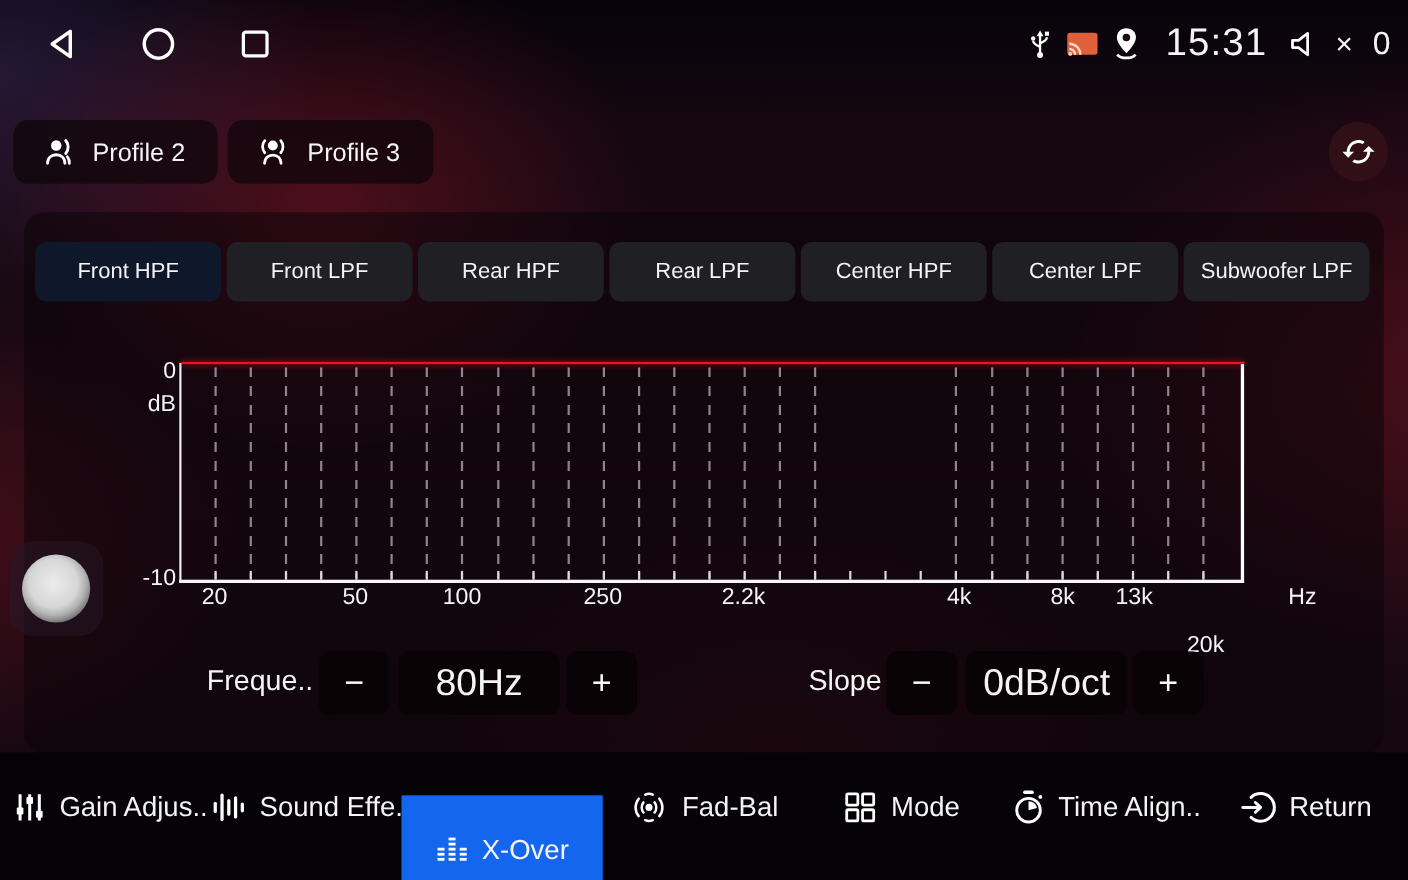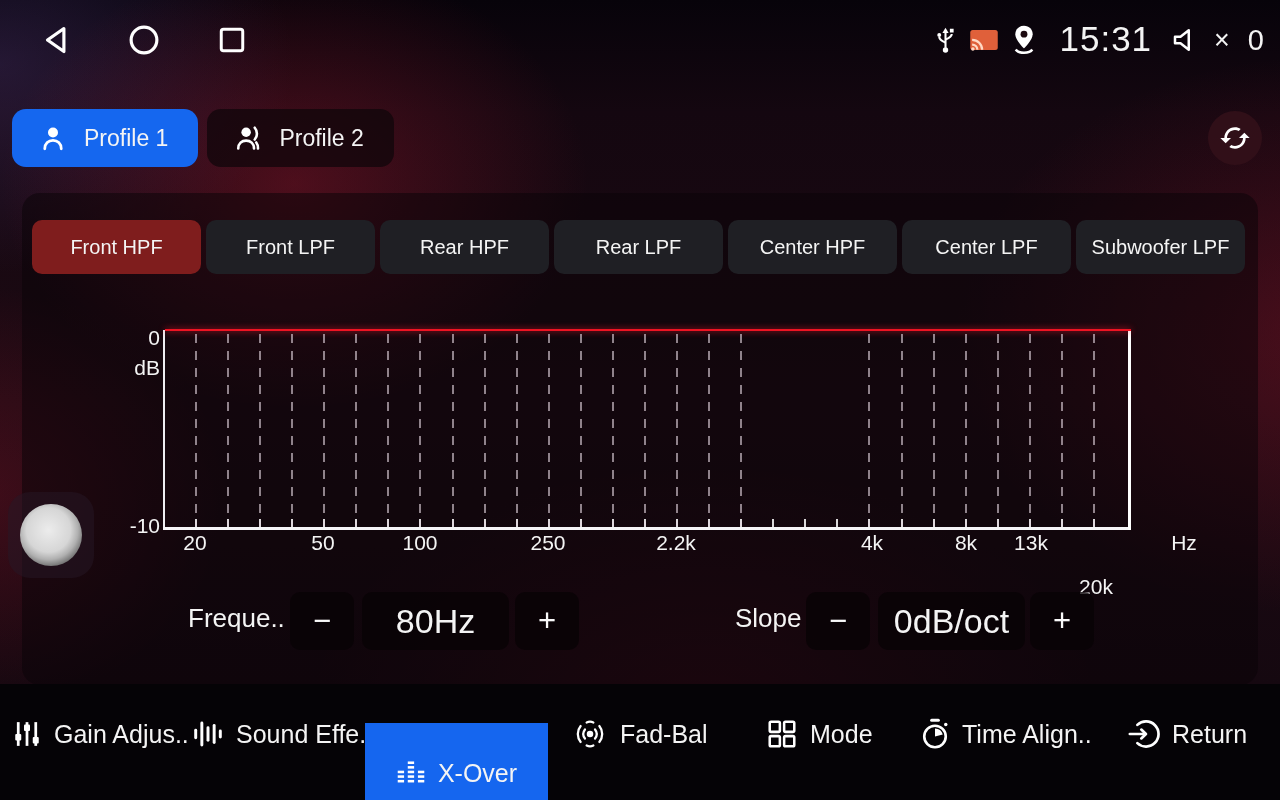--- a/index.html
+++ b/index.html
@@ -35,21 +35,21 @@
   .profile-btn.active{background:#1567ef;}
   .refresh-btn{margin-left:auto;width:54px;height:54px;border-radius:50%;background:rgba(52,17,26,0.85);
     display:flex;align-items:center;justify-content:center;}
 
   
   .panel{position:absolute;left:22px;top:193px;width:1236px;height:492px;border-radius:18px;
     background:rgba(10,3,8,0.52);}
   .tabs{position:absolute;left:10px;top:27px;right:13px;display:flex;gap:5px;}
   .tab{flex:1;height:54px;border-radius:10px;display:flex;align-items:center;justify-content:center;
     background:#1f1f24;font-size:20px;white-space:nowrap;}
-  .tab.active{background:#7f1d1d;justify-content:center;}
+  .tab.active{background:#0f172a;justify-content:center;}
 
   
   .chart-plot{position:absolute;left:165px;top:330px;width:963px;height:197px;}
   .axis-left{position:absolute;left:-2px;top:0;bottom:-3px;width:2px;background:#efeef2;}
   .axis-bottom{position:absolute;left:-2px;right:-3px;bottom:-3px;height:3px;background:#f6f5f8;}
   .axis-right{position:absolute;right:-3px;top:-1px;bottom:-3px;width:3px;background:#fff;}
   .curve-line{position:absolute;left:0;right:-3px;top:-1px;height:2px;background:#ee1322;box-shadow:0 0 6px rgba(255,25,45,0.9);}
   .gridline{position:absolute;top:4px;bottom:1px;width:2px;
     background:repeating-linear-gradient(to bottom, rgba(228,214,224,0.60) 0 9px, transparent 9px 17px);}
   .tick{position:absolute;bottom:0;width:2px;height:8px;background:rgba(255,255,255,0.85);}
@@ -136,39 +136,41 @@
       <svg width="30" height="30" viewBox="0 0 24 24">
         <path d="M3.2 9.4 v5.2 h4.4 l6.6 5.2 V4.2 L7.6 9.4 Z" fill="none" stroke="#fff" stroke-width="2" stroke-linejoin="round"></path>
       </svg>
     </span>
     <span class="vol-text">×</span>
     <span class="vol-val">0</span>
   </div>
 </div>
 
 <div class="profiles">
-  <div class="profile-btn active">
-    <span>
-      <svg width="30" height="30" viewBox="0 0 24 24">
-        <circle cx="12" cy="7.6" r="4" fill="#fff"></circle>
-        <path d="M5.4 20.6 c0-4.3 3-6.8 6.6-6.8 s6.6 2.5 6.6 6.8" fill="none" stroke="#fff" stroke-width="2.2" stroke-linecap="round"></path>
-      </svg>
-    </span>
-    <span>Profile 1</span>
-  </div>
   <div class="profile-btn">
     <span>
       <svg width="30" height="30" viewBox="0 0 24 24">
         <circle cx="10.5" cy="7.4" r="3.8" fill="#fff"></circle>
         <path d="M4.2 20.4 c0-4 2.8-6.3 6.3-6.3 s6.3 2.3 6.3 6.3" fill="none" stroke="#fff" stroke-width="2.1" stroke-linecap="round"></path>
         <path d="M17.4 3.8 a7.2 7.2 0 0 1 0 9.4" fill="none" stroke="#fff" stroke-width="2.1" stroke-linecap="round"></path>
         <path d="M18.6 15.6 a7 7 0 0 1 1.4 4.8" fill="none" stroke="#fff" stroke-width="2.1" stroke-linecap="round"></path>
       </svg>
     </span>
     <span>Profile 2</span>
+  </div>
+  <div class="profile-btn">
+    <span>
+      <svg width="30" height="30" viewBox="0 0 24 24">
+        <circle cx="12" cy="7.4" r="3.6" fill="#fff"></circle>
+        <path d="M6 20.4 c0-3.8 2.6-6 6-6 s6 2.2 6 6" fill="none" stroke="#fff" stroke-width="2.1" stroke-linecap="round"></path>
+        <path d="M6.2 3.9 a6.8 6.8 0 0 0 0 8.8" fill="none" stroke="#fff" stroke-width="2" stroke-linecap="round"></path>
+        <path d="M17.8 3.9 a6.8 6.8 0 0 1 0 8.8" fill="none" stroke="#fff" stroke-width="2" stroke-linecap="round"></path>
+      </svg>
+    </span>
+    <span>Profile 3</span>
   </div>
   <div class="refresh-btn">
     <span>
       <svg width="32" height="32" viewBox="0 0 24 24">
         <path d="M19 8l-4 4h3c0 3.31-2.69 6-6 6-1.01 0-1.97-.25-2.8-.7l-1.46 1.46C8.97 19.54 10.43 20 12 20c4.42 0 8-3.58 8-8h3l-4-4zM6 12c0-3.31 2.69-6 6-6 1.01 0 1.97.25 2.8.7l1.46-1.46C15.03 4.46 13.57 4 12 4c-4.42 0-8 3.58-8 8H1l4 4 4-4H6z" fill="#fff"></path>
       </svg>
     </span>
   </div>
 </div>
 

